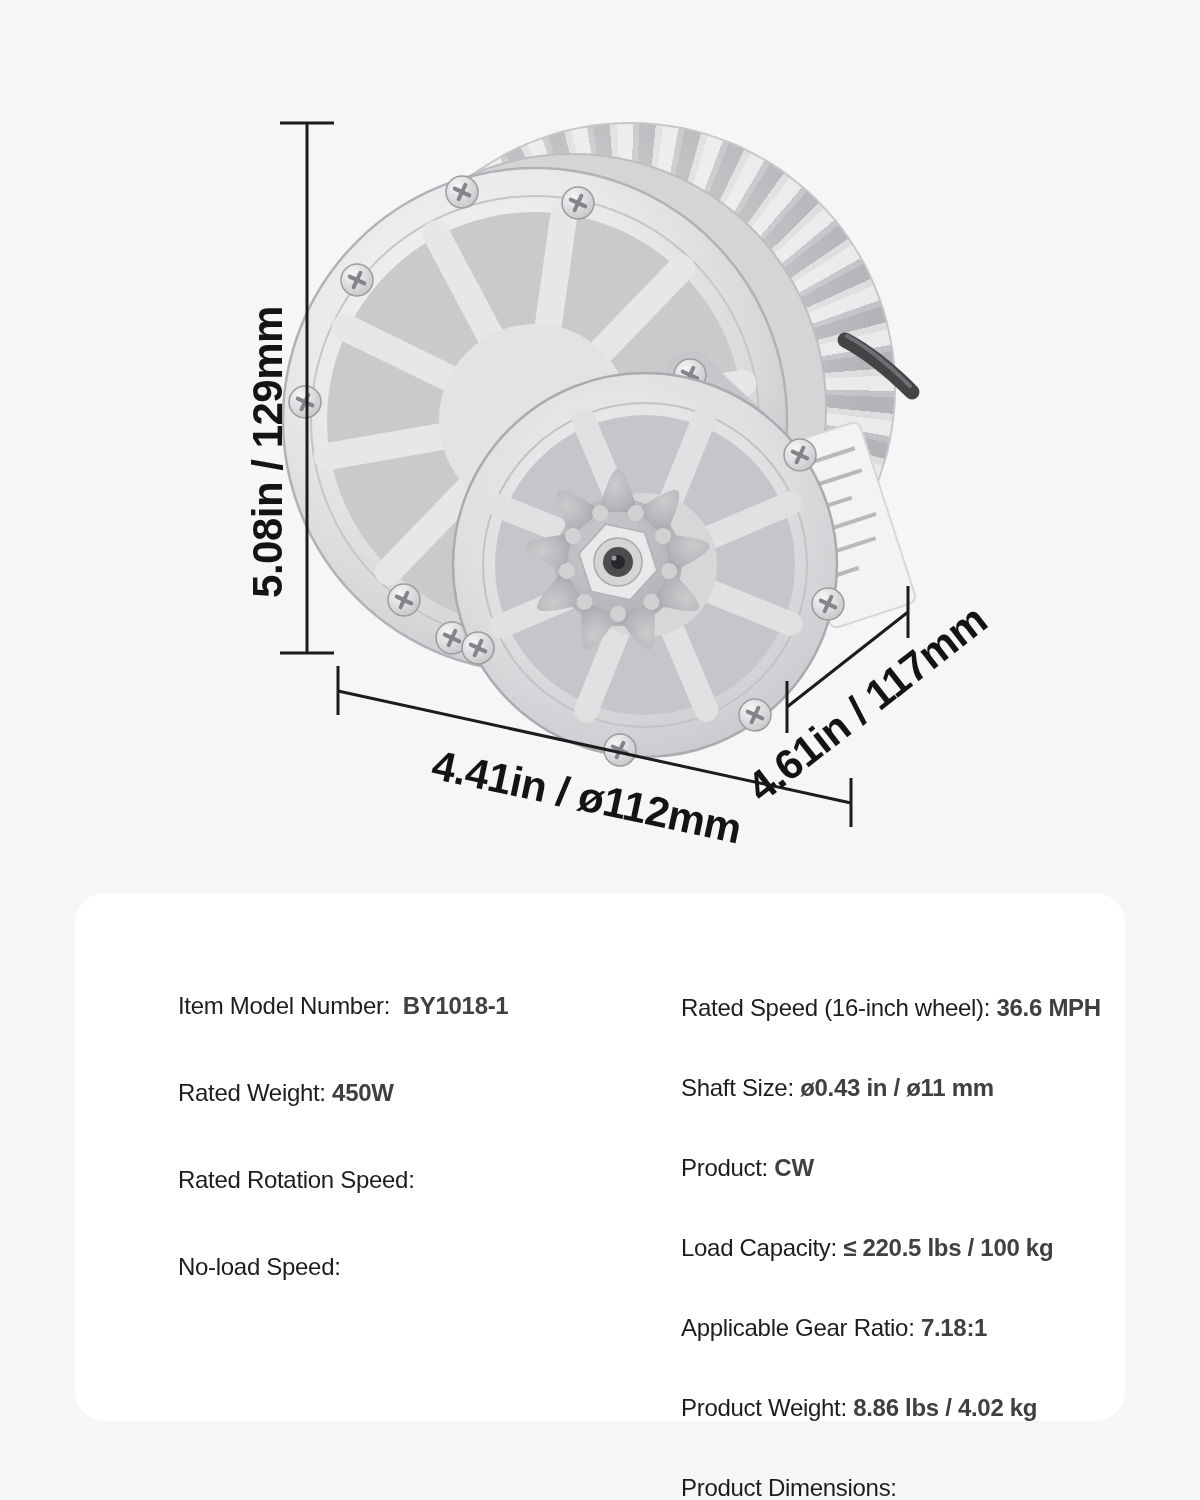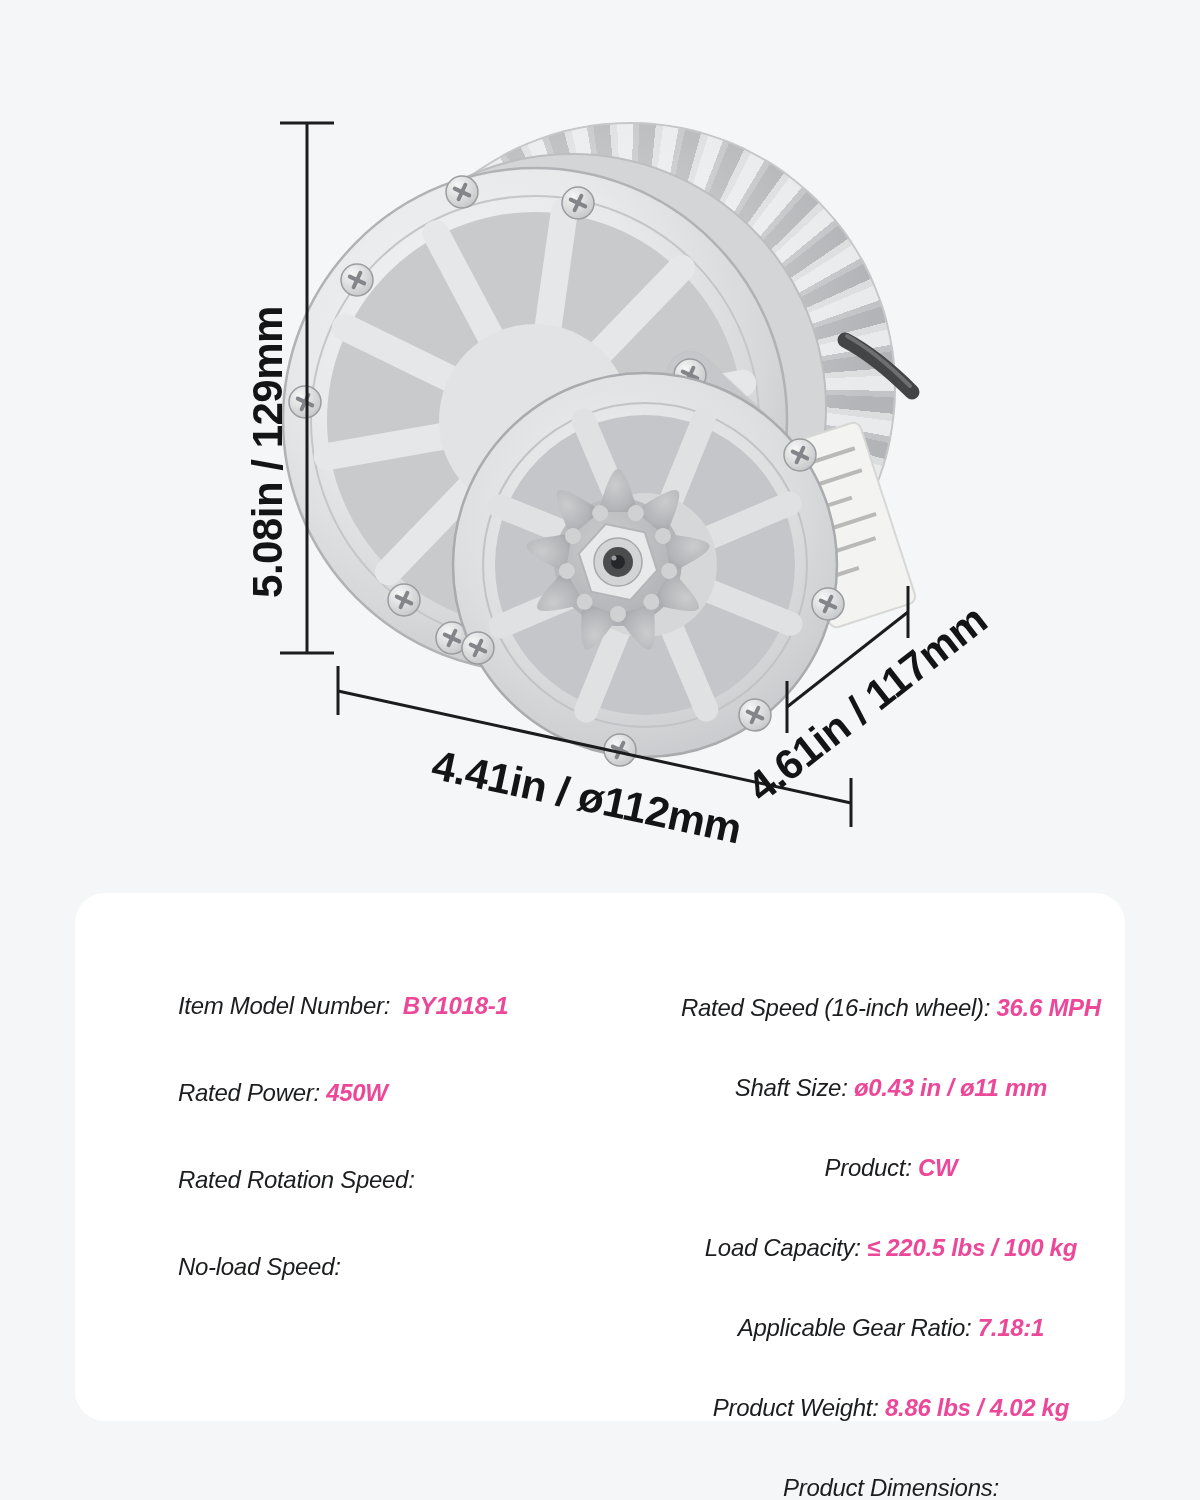--- a/index.html
+++ b/index.html
@@ -16,29 +16,29 @@
       radial-gradient(circle at 44% 38%, rgba(255,255,255,.55), rgba(255,255,255,0) 62%),
       repeating-conic-gradient(from -8deg, #b3b4b7 0deg 3.6deg, #dcdddf 3.6deg 5.2deg, #e9eaec 5.2deg 8.6deg, #c2c3c6 8.6deg 10deg);
     box-shadow: inset 0 0 0 2px #c6c7c9;
   }
   .stage svg{position:absolute;left:0;top:0;}
   .dim-line{stroke:#1b1c1e;stroke-width:3;fill:none;}
   .dim-label{font:700 42px "Liberation Sans",sans-serif;fill:#131416;letter-spacing:-.5px;}
   
   .panel{
     position:absolute;left:75px;top:893px;width:1050px;height:528px;
-    background:#ffffff;border-radius:30px;font-style:italic;
+    background:#ffffff;border-radius:30px;
   }
   .col{position:absolute;white-space:pre;}
   .col-left{left:103px;top:51px;}
   .col-right{left:606px;top:57px;}
   .row{display:flex;align-items:center;font-size:24px;letter-spacing:-.3px;color:#1c1d1f;}
   .col-left .row{height:51px;}
-  .col-right .row{height:44px;justify-content:center;}
-  .val{color:#ec4899;font-weight:700;}
+  .col-right .row{height:44px;}
+  .val{color:#404040;font-weight:700;}
 </style>
 </head>
 <body>
 
 <div class="stage">
   <div class="motor-back"></div>
 
   <svg width="1200" height="880" viewBox="0 0 1200 880">
     <defs>
       <radialGradient id="gPlate" cx="0.38" cy="0.32" r="0.78">
@@ -202,21 +202,21 @@
       <line class="dim-line" x1="787" y1="681" x2="787" y2="733"></line>
       <line class="dim-line" x1="908" y1="586" x2="908" y2="638"></line>
       <text class="dim-label" transform="translate(869 706) rotate(-38)" text-anchor="middle" dominant-baseline="middle">4.61in / 117mm</text>
     </g>
   </svg>
 </div>
 
 <div class="panel">
   <div class="col col-left">
     <div class="row"><span>Item Model Number:  </span><span class="val">BY1018-1</span></div>
-    <div class="row"><span>Rated Power: </span><span class="val">450W</span></div>
+    <div class="row"><span>Rated Weight: </span><span class="val">450W</span></div>
     <div class="row"><span>Rated Rotation Speed:</span><span class="val"></span></div>
     <div class="row"><span>No-load Speed:</span><span class="val"></span></div>
     
     
   </div>
   <div class="col col-right">
     <div class="row"><span>Rated Speed (16-inch wheel): </span><span class="val">36.6 MPH</span></div>
     <div class="row"><span>Shaft Size: </span><span class="val">ø0.43 in / ø11 mm</span></div>
     <div class="row"><span>Product: </span><span class="val">CW</span></div>
     <div class="row"><span>Load Capacity: </span><span class="val">≤ 220.5 lbs / 100 kg</span></div>

